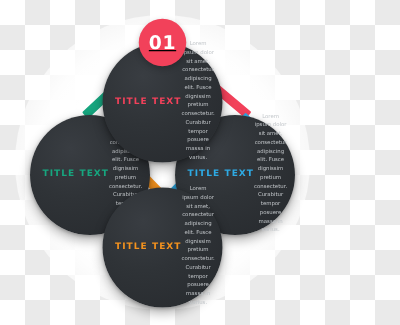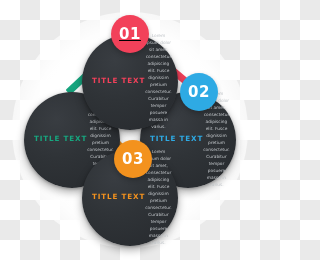--- a/index.html
+++ b/index.html
@@ -131,23 +131,17 @@
   <div class="panel" id="panel-3">
     <div class="panel-title" id="title-3" style="color: rgb(243, 146, 30);">TITLE TEXT</div>
     <div class="panel-body">Lorem ipsum dolor sit amet, consectetur adipiscing elit. Fusce dignissim pretium consectetur. Curabitur tempor posuere massa in varius.</div>
   </div>
 
   <div class="panel" id="panel-1">
     <div class="panel-title" id="title-1" style="color: rgb(242, 65, 90);">TITLE TEXT</div>
     <div class="panel-body">Lorem ipsum dolor sit amet, consectetur adipiscing elit. Fusce dignissim pretium consectetur. Curabitur tempor posuere massa in varius.</div>
   </div>
 
-  <div class="badge" id="badge-2" style="background: rgb(46, 170, 228);">
-    <span class="badge-num">02</span>
-  </div>
-  <div class="badge" id="badge-3" style="background: rgb(243, 146, 30);">
-    <span class="badge-num">03</span>
-  </div>
   <div class="badge" id="badge-1" style="background: rgb(242, 65, 90); text-decoration: underline;">
     <span class="badge-num">01</span>
   </div>
 
 </div>
 
 </body></html>

